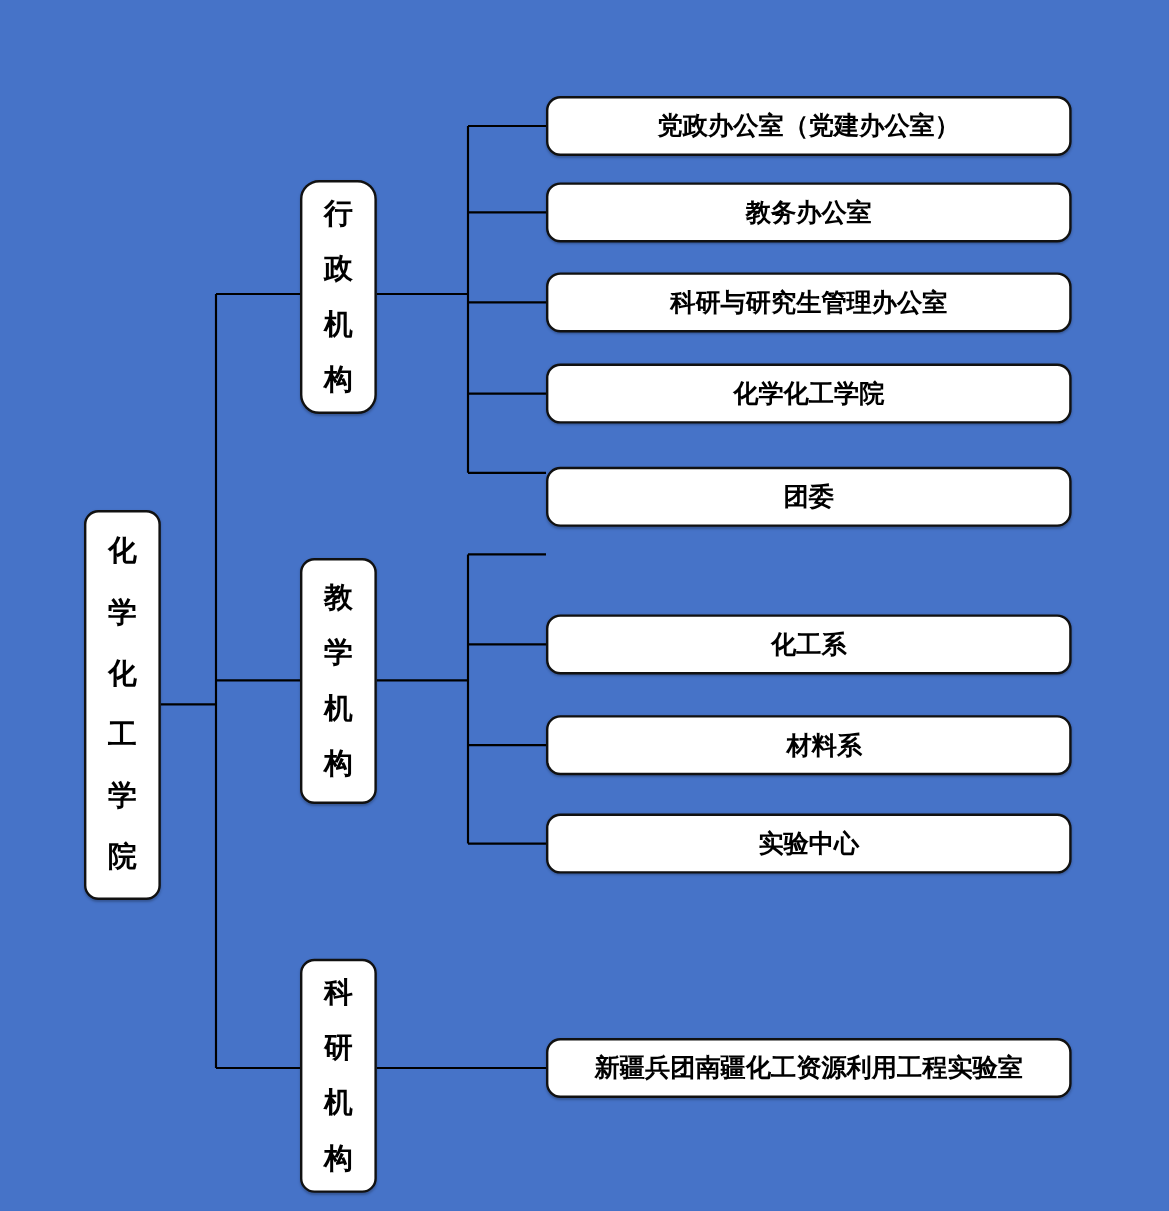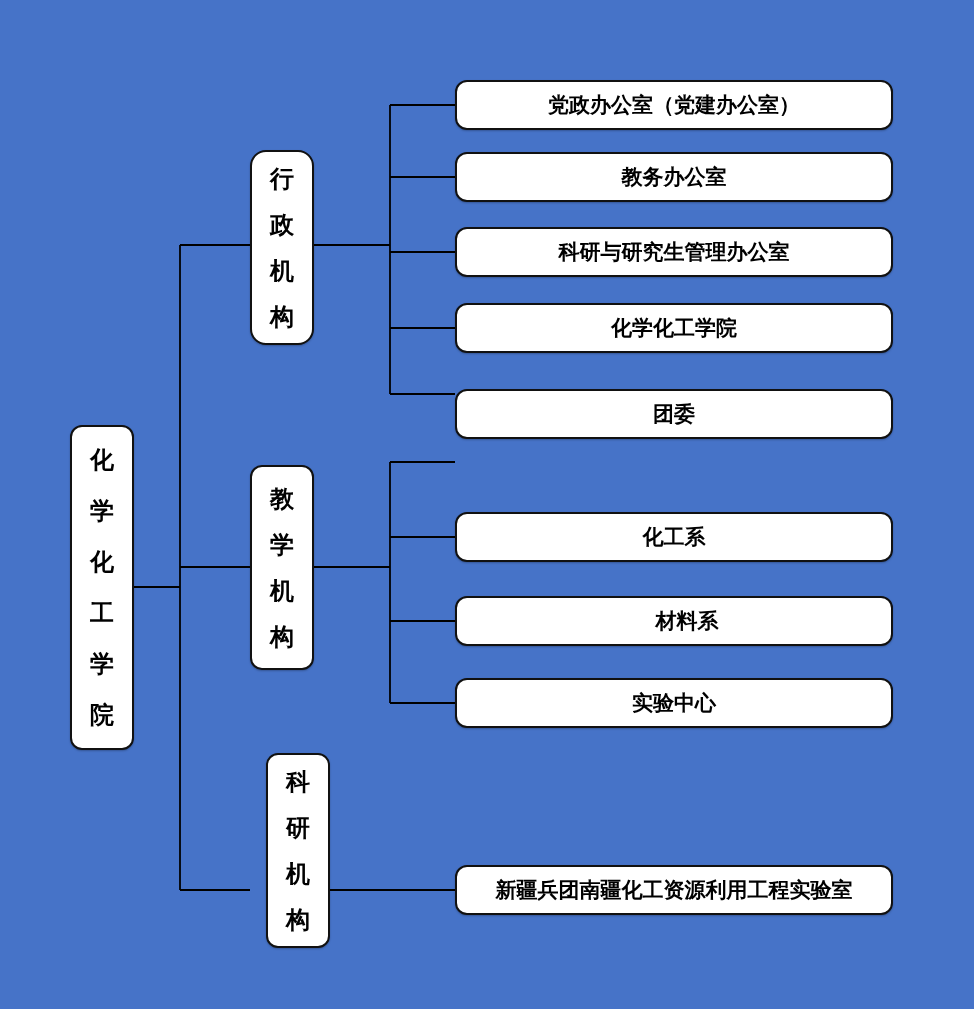--- a/index.html
+++ b/index.html
@@ -19,21 +19,21 @@
   }
   .vnode .vtext{
     display:block;width:1.15em;word-break:break-all;text-align:center;
   }
   .root{left:70px;top:425px;width:64px;height:325px;font-size:24px;}
   .root .vtext{line-height:51px;}
   .branch{left:250px;width:64px;font-size:24px;}
   .branch .vtext{line-height:46px;}
   .b0{top:150px;height:195px;border-radius:16px;}
   .b1{top:465px;height:205px;}
-  .b2{top:753px;height:195px;margin-left:16px;}
+  .b2{top:799px;height:195px;}
   .leaf{left:455px;width:438px;height:50px;font-size:21px;text-align:center;}
   .l0{top:80px;}
   .l1{top:152px;}
   .l2{top:227px;}
   .l3{top:303px;}
   .l4{top:389px;}
   .l5{top:437px;}
   .l6{top:512px;}
   .l7{top:596px;padding-left:26px;}
   .l8{top:678px;}

